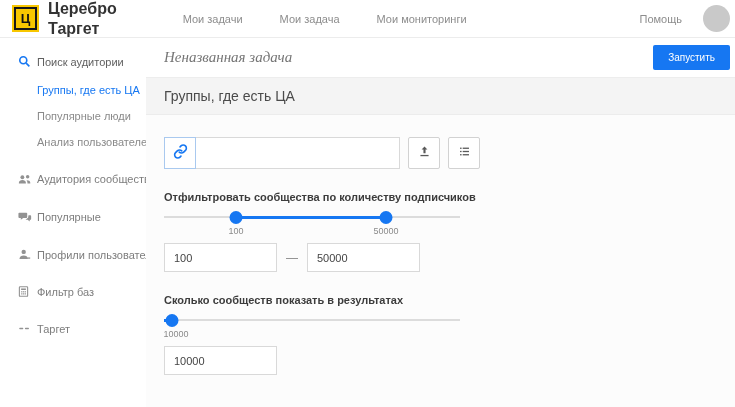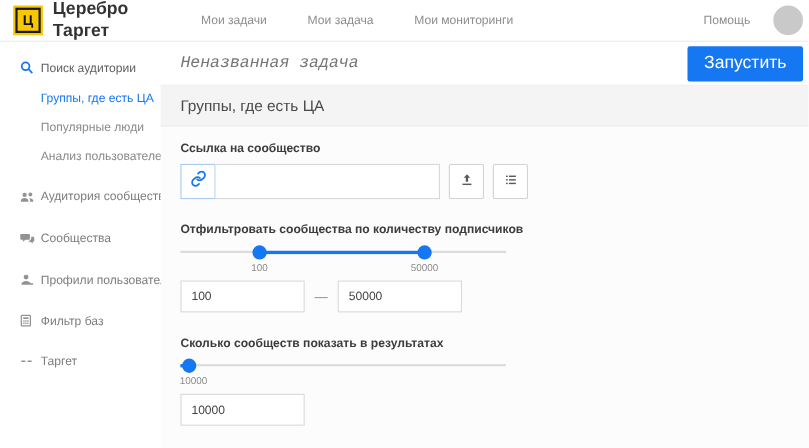--- a/index.html
+++ b/index.html
@@ -57,27 +57,27 @@
   }
 
   
   .main { position: absolute; left: 146px; top: 38px; right: 0; bottom: 0; background: #fcfcfc; }
   .title-row {
     height: 40px; background: #fff; border-bottom: 1px solid #ededed;
     display: flex; align-items: center; padding: 0 5px 0 18px;
   }
   .task-input {
     flex: 1; border: none; outline: none; background: transparent;
-    font-family: Liberation Mono, monospace;
+    font-family: Liberation Serif, serif;
     font-style: italic; font-size: 15px; color: #9a9a9a;
   }
   .run-btn {
     background: #1677f2; color: #fff; border: none; border-radius: 2px;
     font-family: "Liberation Sans", sans-serif;
-    font-size: 16px; padding: 7px 15px; cursor: pointer; flex: none;
+    font-size: 10px; padding: 7px 15px; cursor: pointer; flex: none;
   }
 
   .section-band {
     background: #f4f4f4; border-bottom: 1px solid #ececec;
     padding: 10px 18px; display: flex; align-items: center;
   }
   .section-title { font-size: 14px; color: #4a4a4a; white-space: nowrap; }
   .section-subtitle { font-size: 10px; font-weight: bold; color: #555; margin-left: 60px; white-space: nowrap; }
 
   .form { padding: 14px 18px 0; }
@@ -167,21 +167,21 @@
       </span>
       <span class="side-label">Аудитория сообществ</span>
     </div>
     <div class="side-item">
       <span class="side-icon">
         <svg viewBox="0 0 16 16" width="14" height="14" fill="#929292">
             <path d="M1.5 3h8a1 1 0 011 1v4a1 1 0 01-1 1H6l-2.8 2.2V9h-1.7a1 1 0 01-1-1V4a1 1 0 011-1z"></path>
             <path d="M12 6h2a1 1 0 011 1v3.2a1 1 0 01-1 1h-.6v1.9l-2.4-1.9H8.6l2.9-2.3z"></path>
           </svg>
       </span>
-      <span class="side-label">Сообщества</span>
+      <span class="side-label">Популярные</span>
     </div>
     <div class="side-item">
       <span class="side-icon">
         <svg viewBox="0 0 16 16" width="13" height="13" fill="#929292">
             <circle cx="7" cy="4.8" r="2.7"></circle>
             <path d="M1.8 13.4c0-2.8 2.4-4.2 5.2-4.2s5.2 1.4 5.2 4.2z"></path>
             <rect x="11.5" y="11.6" width="3.5" height="1.6"></rect>
           </svg>
       </span>
       <span class="side-label">Профили пользователей</span>
@@ -219,21 +219,20 @@
     <input class="task-input" type="text" placeholder="Неназванная задача" style="">
     <button class="run-btn">Запустить</button>
   </div>
 
   <div class="section-band">
     <span class="section-title">Группы, где есть ЦА</span>
   </div>
 
   <div class="form">
 
-    <div class="field-label">Ссылка на сообщество</div>
     <div class="link-row">
       <div class="link-icon-box">
         <span>
           <svg viewBox="0 0 24 24" width="15" height="15" fill="none" stroke="#1677f2" stroke-width="2.6" stroke-linecap="round">
               <path d="M10 13a5 5 0 007.1 0l2.8-2.8a5 5 0 10-7.1-7.1L11.3 4.6"></path>
               <path d="M14 11a5 5 0 00-7.1 0l-2.8 2.8a5 5 0 107.1 7.1l1.5-1.5"></path>
             </svg>
         </span>
       </div>
       <input class="link-input" type="text" value="" style="">

